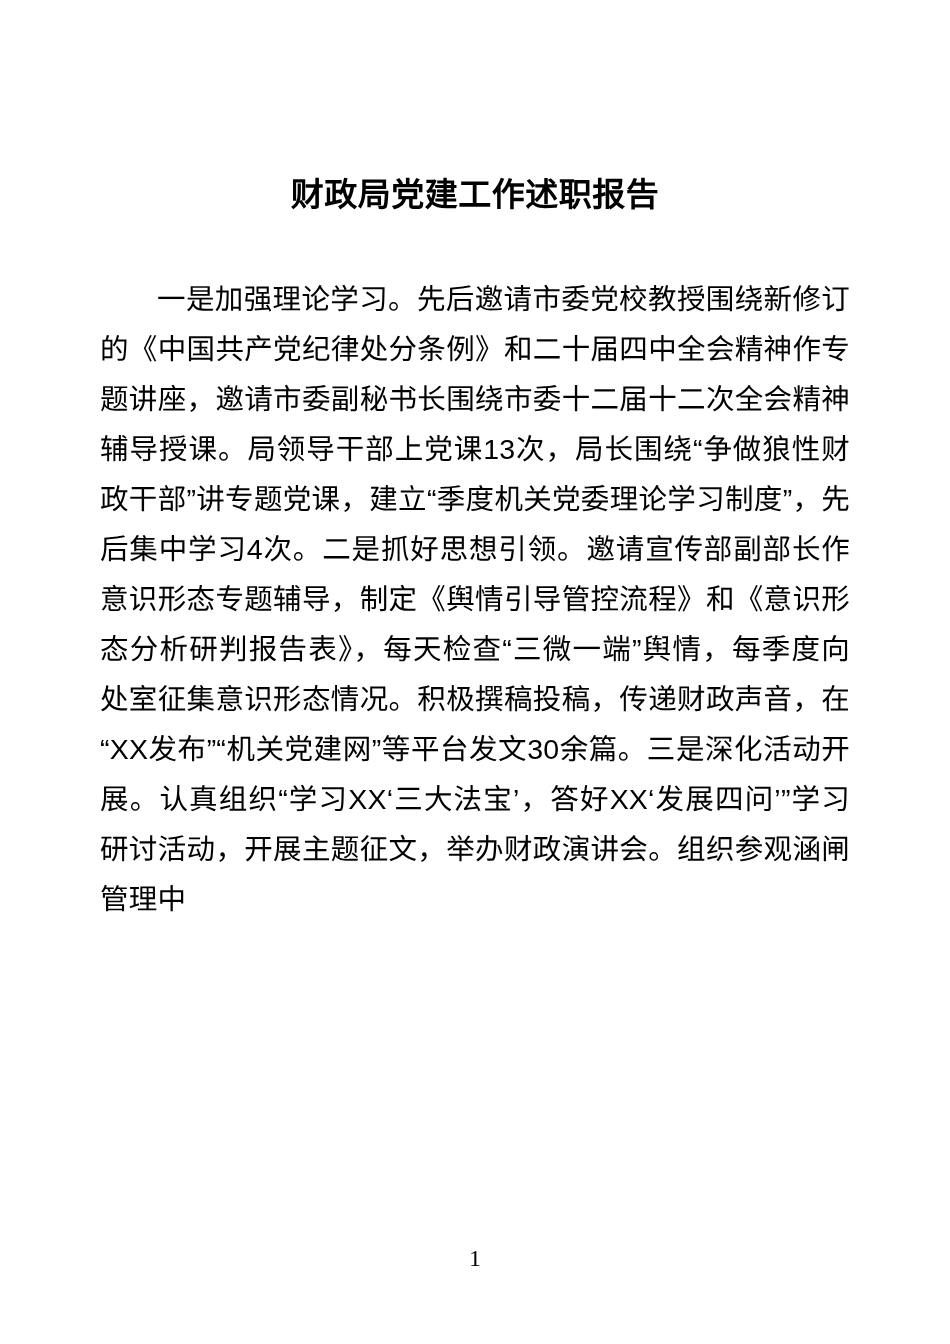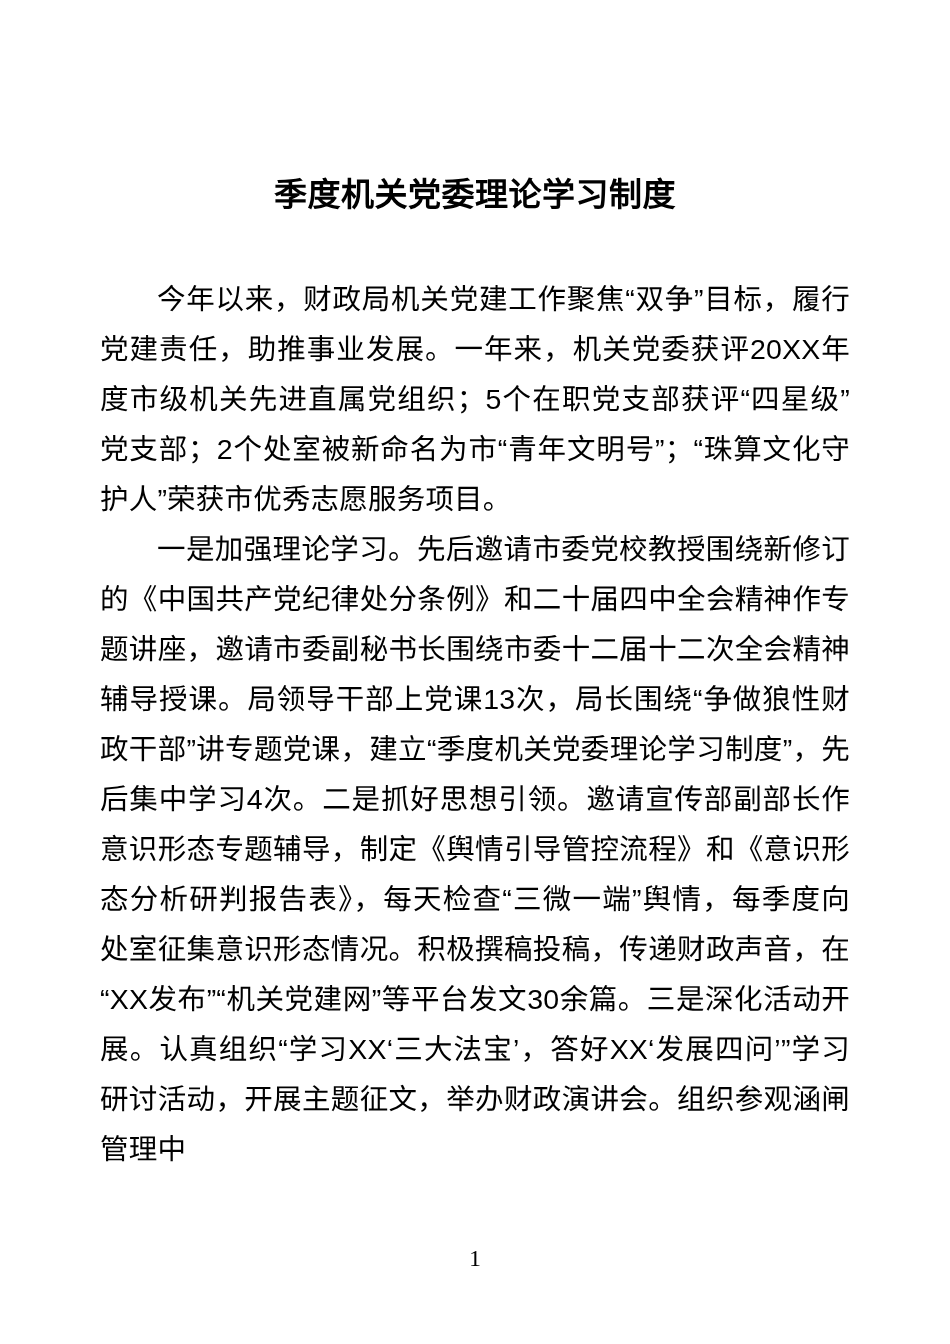--- a/index.html
+++ b/index.html
@@ -80,23 +80,22 @@
     font-family: "Liberation Serif", "DejaVu Serif", serif;
   }
 </style>
 </head>
 <body>
 
 <div class="page">
 
   <div class="doc-body">
 
-    <h1 class="doc-title">季度机关党委理论学习制度</h1>
+    <h1 class="doc-title">财政局党建工作述职报告</h1>
 
-    <p class="para indent">今年以来，财政局机关党建工作聚焦“双争”目标，履行党建责任，助推事业发展。一年来，机关党委获评20XX年度市级机关先进直属党组织；5个在职党支部获评“四星级”党支部；2个处室被新命名为市“青年文明号”；“珠算文化守护人”荣获市优秀志愿服务项目。</p>
 
 
     <p class="para indent">一是加强理论学习。先后邀请市委党校教授围绕新修订的《中国共产党纪律处分条例》和二十届四中全会精神作专题讲座，邀请市委副秘书长围绕市委十二届十二次全会精神辅导授课。局领导干部上党课13次，局长围绕“争做狼性财政干部”讲专题党课，建立“季度机关党委理论学习制度”，先后集中学习4次。二是抓好思想引领。邀请宣传部副部长作意识形态专题辅导，制定《舆情引导管控流程》和《意识形态分析研判报告表》，每天检查“三微一端”舆情，每季度向处室征集意识形态情况。积极撰稿投稿，传递财政声音，在“XX发布”“机关党建网”等平台发文30余篇。三是深化活动开展。认真组织“学习XX‘三大法宝’，答好XX‘发展四问’”学习研讨活动，开展主题征文，举办财政演讲会。组织参观涵闸管理中</p>
 
   </div>
 
   <div class="page-number">1</div>
 
 </div>
 

